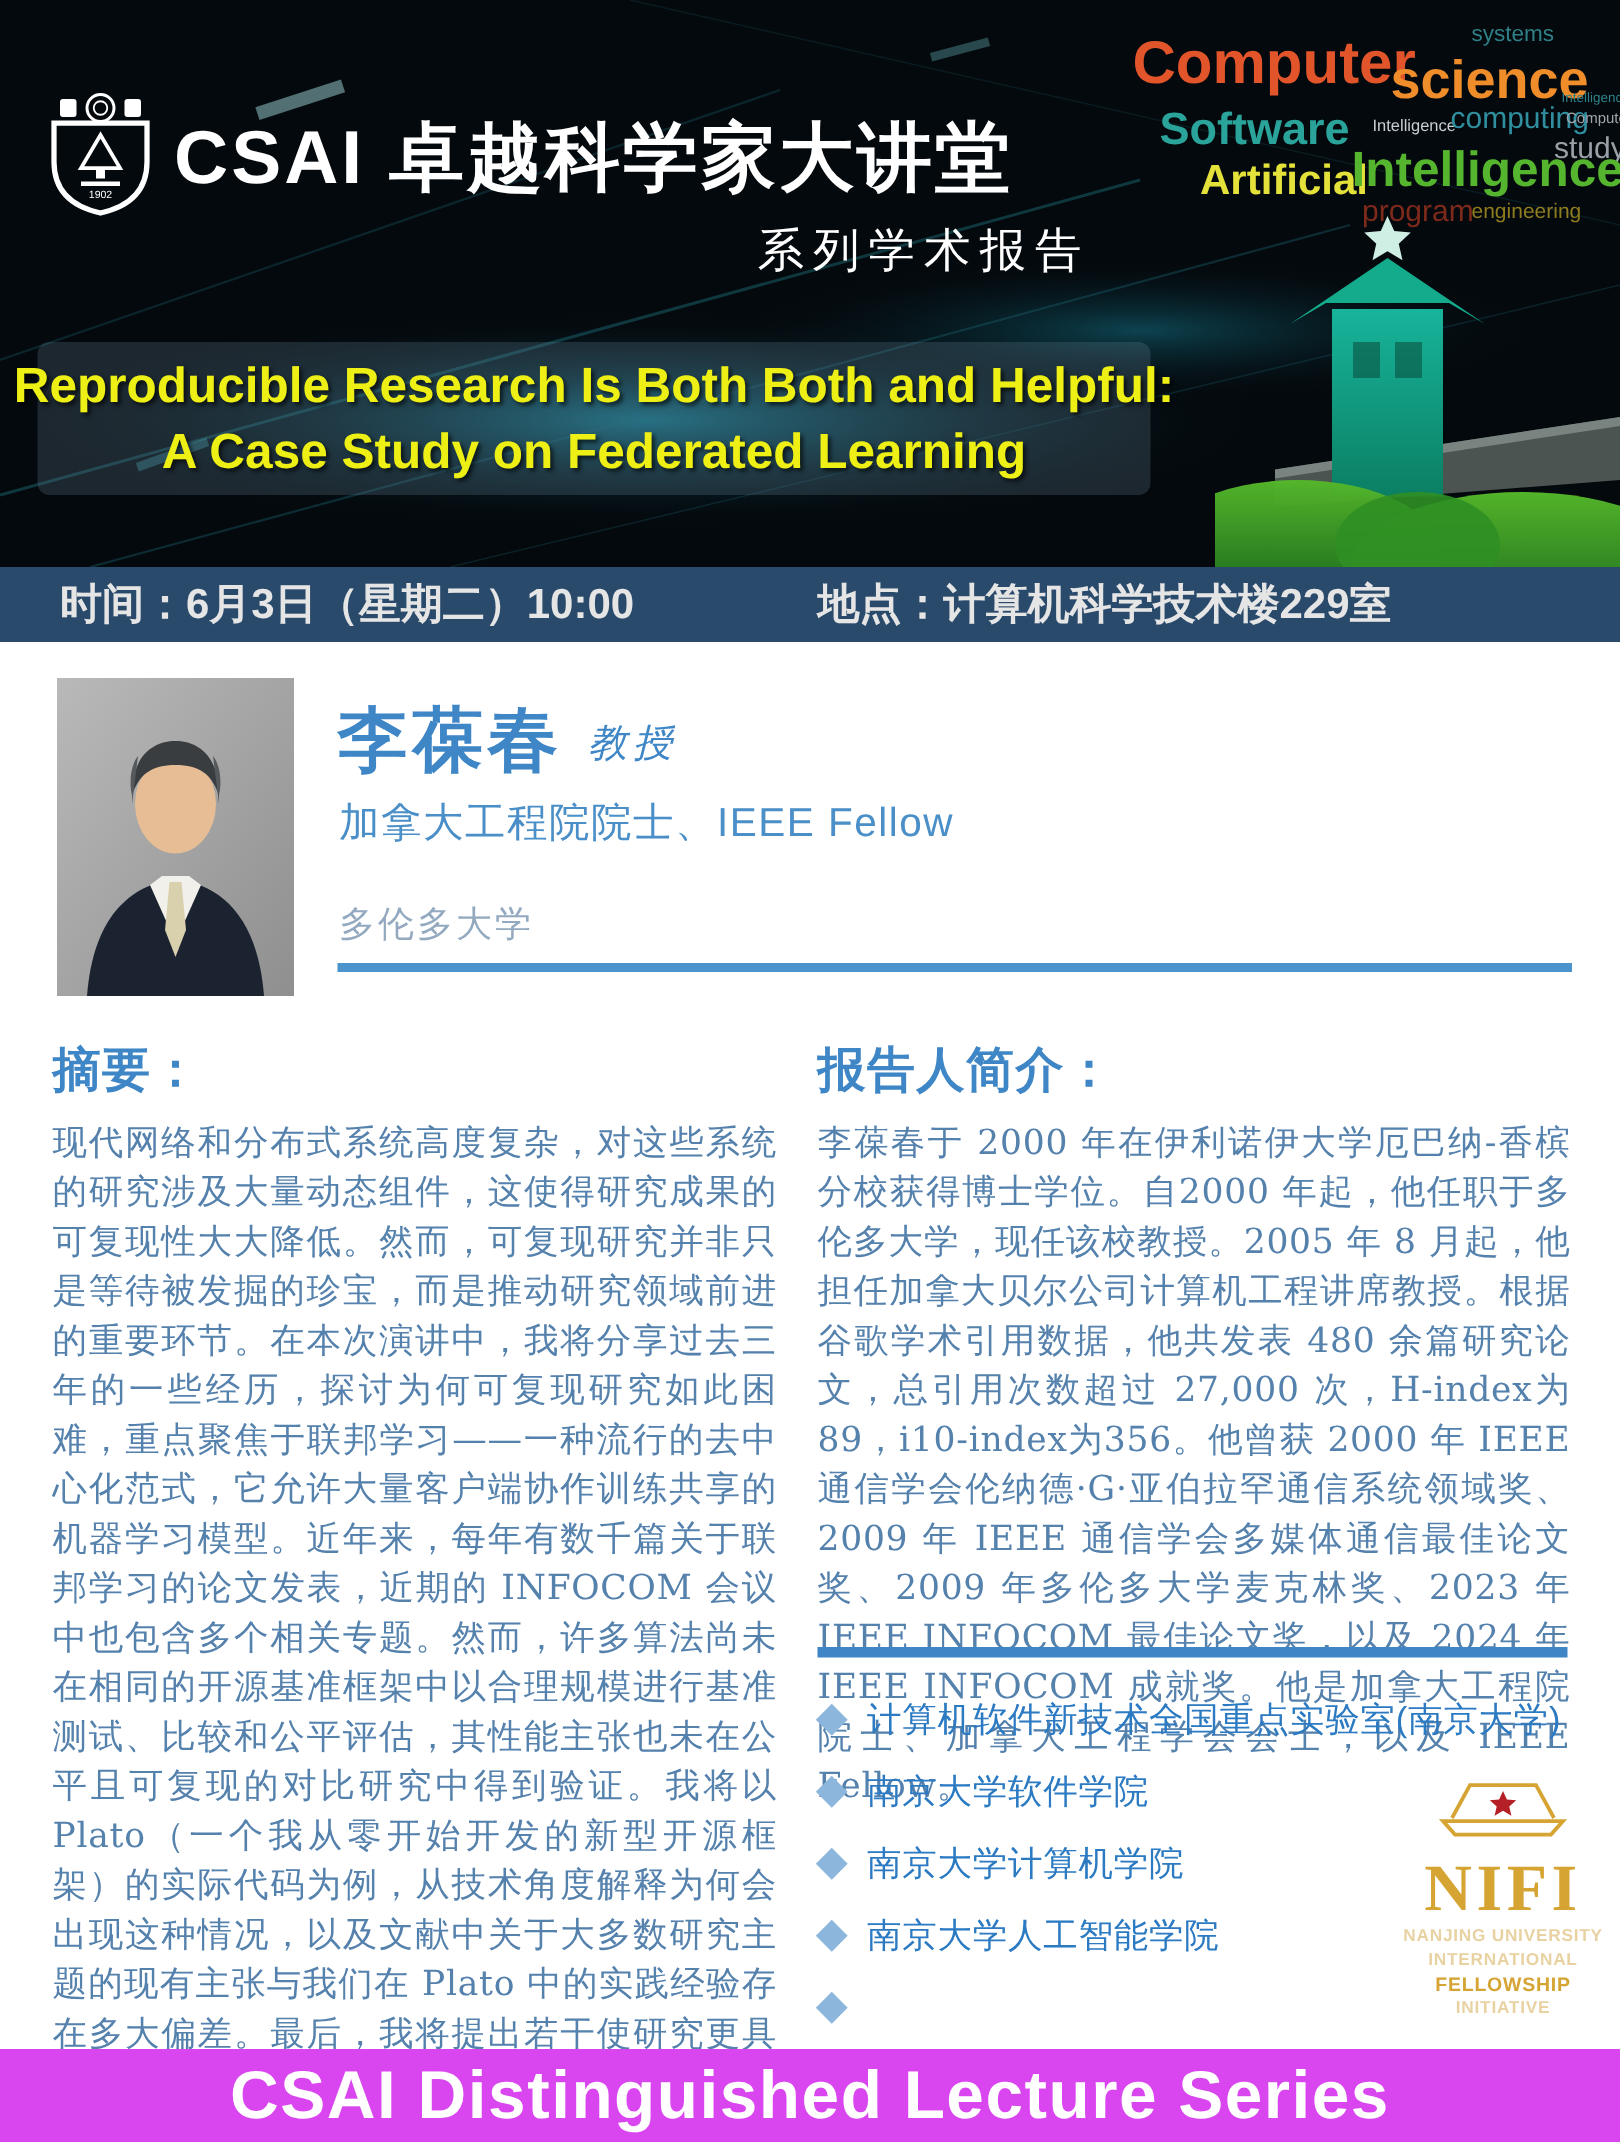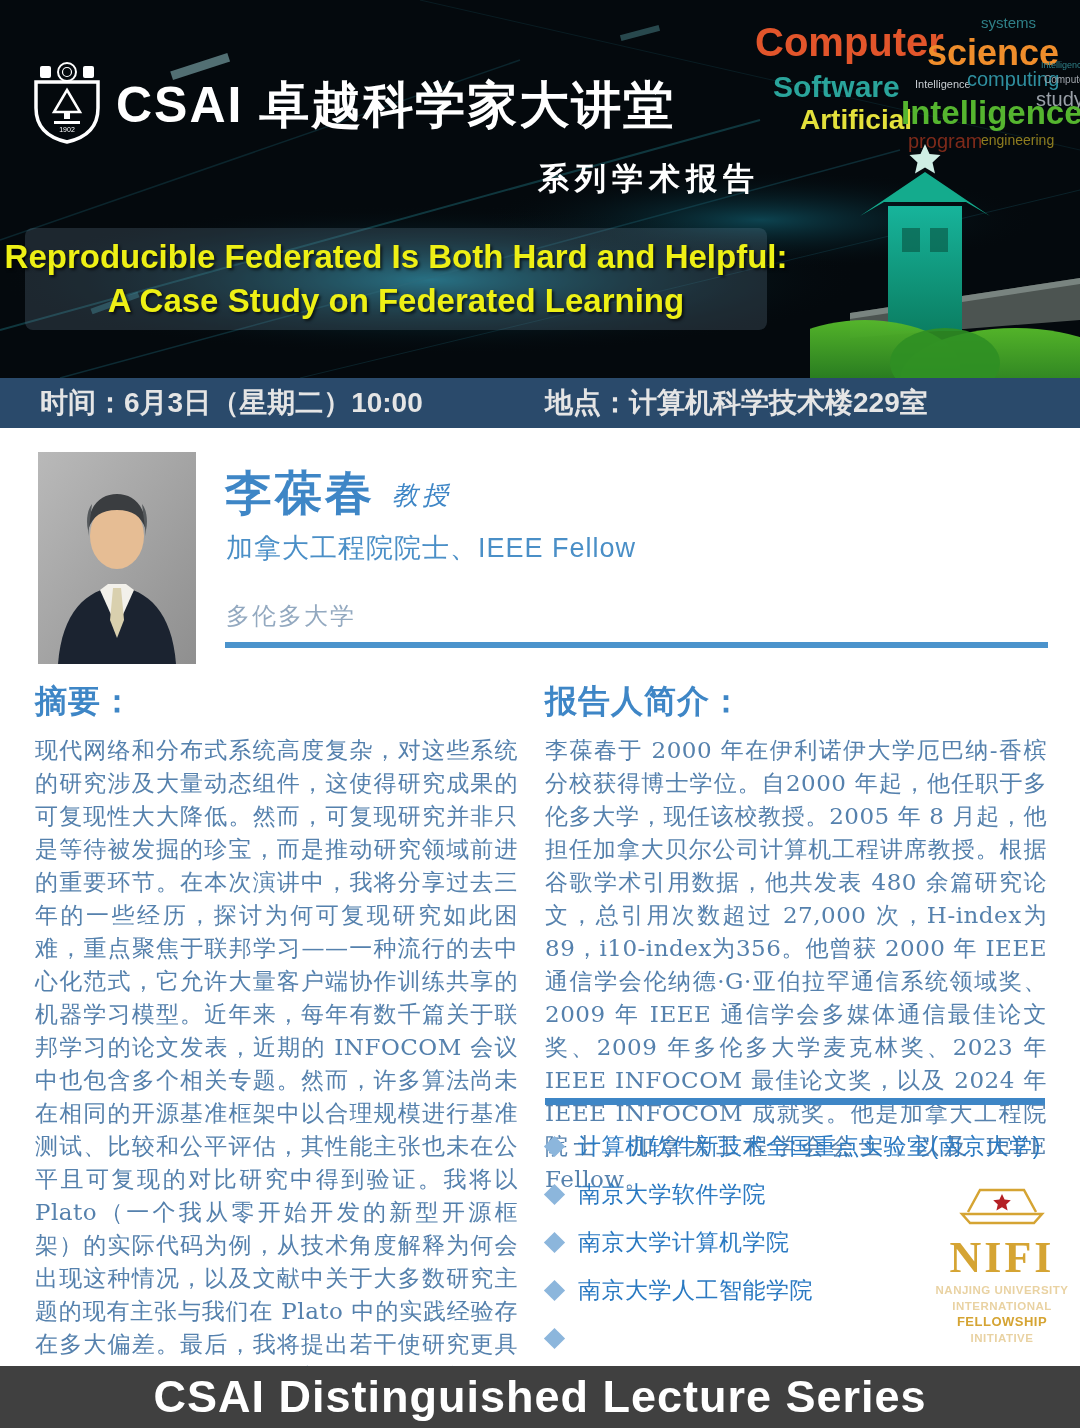--- a/index.html
+++ b/index.html
@@ -4,21 +4,21 @@
 <style>
   html,body{margin:0;padding:0;}
   body{width:1080px;height:1428px;font-family:"Liberation Sans",sans-serif;}
   .poster{position:relative;width:1080px;height:1428px;background:#ffffff;overflow:hidden;}
 
   
   .header{position:absolute;top:0;left:0;width:1080px;height:378px;background:#04090d;overflow:hidden;}
   .streaks{position:absolute;top:0;left:0;}
   .uni-logo{position:absolute;left:28px;top:60px;}
   .header-title{position:absolute;left:116px;top:72px;color:#ffffff;font-size:50px;font-weight:bold;letter-spacing:2px;white-space:nowrap;}
-  .header-subtitle{position:absolute;left:505px;top:146px;width:255px;text-align:right;color:#ffffff;font-size:31px;font-weight:bold;letter-spacing:6px;white-space:nowrap;margin-top:12px;}
+  .header-subtitle{position:absolute;left:505px;top:146px;width:255px;text-align:left;color:#ffffff;font-size:31px;font-weight:normal;letter-spacing:6px;white-space:nowrap;}
 
   
   .wordcloud{position:absolute;left:745px;top:12px;width:335px;height:150px;}
   .wc{position:absolute;white-space:nowrap;font-family:"Liberation Sans",sans-serif;}
   .wc:nth-child(1){left:10px;top:8px;font-size:40px;font-weight:bold;}
   .wc:nth-child(2){left:182px;top:20px;font-size:36px;font-weight:bold;}
   .wc:nth-child(3){left:236px;top:2px;font-size:15px;}
   .wc:nth-child(4){left:28px;top:58px;font-size:30px;font-weight:bold;}
   .wc:nth-child(5){left:170px;top:66px;font-size:11px;}
   .wc:nth-child(6){left:222px;top:56px;font-size:20px;}
@@ -42,40 +42,40 @@
 
   
   .photo{position:absolute;left:38px;top:452px;width:158px;height:212px;}
   .speaker-name{position:absolute;left:225px;top:462px;color:#3e86c6;font-size:47px;font-weight:bold;letter-spacing:3px;}
   .speaker-title{position:absolute;left:392px;top:478px;color:#3e86c6;font-size:26px;font-family:"DejaVu Serif",serif;font-style:italic;letter-spacing:4px;}
   .speaker-honors{position:absolute;left:226px;top:530px;color:#4a8fc7;font-size:27px;letter-spacing:1px;}
   .speaker-affiliation{position:absolute;left:226px;top:600px;color:#93a9c0;font-size:24px;letter-spacing:2px;}
   .speaker-divider{position:absolute;left:225px;top:642px;width:823px;height:6px;background:#4b93cc;}
 
   
-  .col-heading{color:#3e86c6;font-size:32px;font-weight:bold;letter-spacing:1px;}
+  .col-heading{color:#3e86c6;font-size:32px;font-weight:bold;letter-spacing:1px;margin-top:12px;}
   .abstract-col{position:absolute;left:35px;top:680px;width:483px;}
   .bio-col{position:absolute;left:545px;top:680px;width:502px;}
   .body-text{margin-top:10px;color:#5581ad;font-size:23px;line-height:33px;text-align:justify;font-family:"DejaVu Serif",serif;letter-spacing:0.5px;}
   .bio-divider{position:absolute;left:545px;top:1098px;width:500px;height:7px;background:#3e86c6;}
 
   
   .hosts{position:absolute;left:545px;top:1122px;width:510px;list-style:none;margin:0;padding:0;}
   .hosts li{display:flex;align-items:center;height:48px;}
   .diamond{width:15px;height:15px;background:#8cb6dc;transform:rotate(45deg);margin:0 16px 0 2px;flex:0 0 auto;}
   .host-label{color:#2b7ac2;font-size:23px;font-weight:500;white-space:nowrap;letter-spacing:0.5px;}
 
   
   .nifi{position:absolute;left:922px;top:1182px;width:160px;text-align:center;}
   .nifi-acronym{color:#d5a433;font-size:44px;font-weight:bold;letter-spacing:3px;line-height:48px;font-family:"Liberation Serif",serif;}
   .nifi-line{font-size:11.5px;font-weight:bold;color:#e9d2a2;line-height:16px;letter-spacing:0.5px;}
   .nifi-line.strong{color:#d5a433;font-size:13px;}
 
   
-  .footer{position:absolute;top:1366px;left:0;width:1080px;height:62px;background:#404040;color:#ffffff;font-size:45px;font-weight:bold;text-align:center;line-height:62px;letter-spacing:1px;}
+  .footer{position:absolute;top:1366px;left:0;width:1080px;height:62px;background:#d946ef;color:#ffffff;font-size:45px;font-weight:bold;text-align:center;line-height:62px;letter-spacing:1px;}
 </style>
 </head>
 <body>
 
 <div class="poster">
 
   <div class="header">
     <svg class="streaks" width="1080" height="378">
       <defs>
         <radialGradient id="glow" cx="50%" cy="50%" r="50%">
@@ -143,21 +143,21 @@
       <span class="wc" style="color: rgb(47, 128, 136);">Intelligence</span>
       <span class="wc" style="color: rgb(159, 164, 171);">Computer</span>
       <span class="wc" style="color: rgb(154, 160, 168);">study</span>
       <span class="wc" style="color: rgb(228, 225, 59);">Artificial</span>
       <span class="wc" style="color: rgb(85, 181, 47);">Intelligence</span>
       <span class="wc" style="color: rgb(126, 42, 26);">program</span>
       <span class="wc" style="color: rgb(143, 125, 31);">engineering</span>
     </div>
 
     <div class="title-panel">
-      <div class="lecture-line">Reproducible Federated Is Both Hard and Helpful:</div>
+      <div class="lecture-line">Reproducible Research Is Both Both and Helpful:</div>
       <div class="lecture-line">A Case Study on Federated Learning</div>
     </div>
   </div>
 
   <div class="info-bar">
     <span class="time-label">时间：6月3日（星期二）10:00</span>
     <span class="location-label">地点：计算机科学技术楼229室</span>
   </div>
 
   <svg class="photo" viewBox="0 0 158 212">

